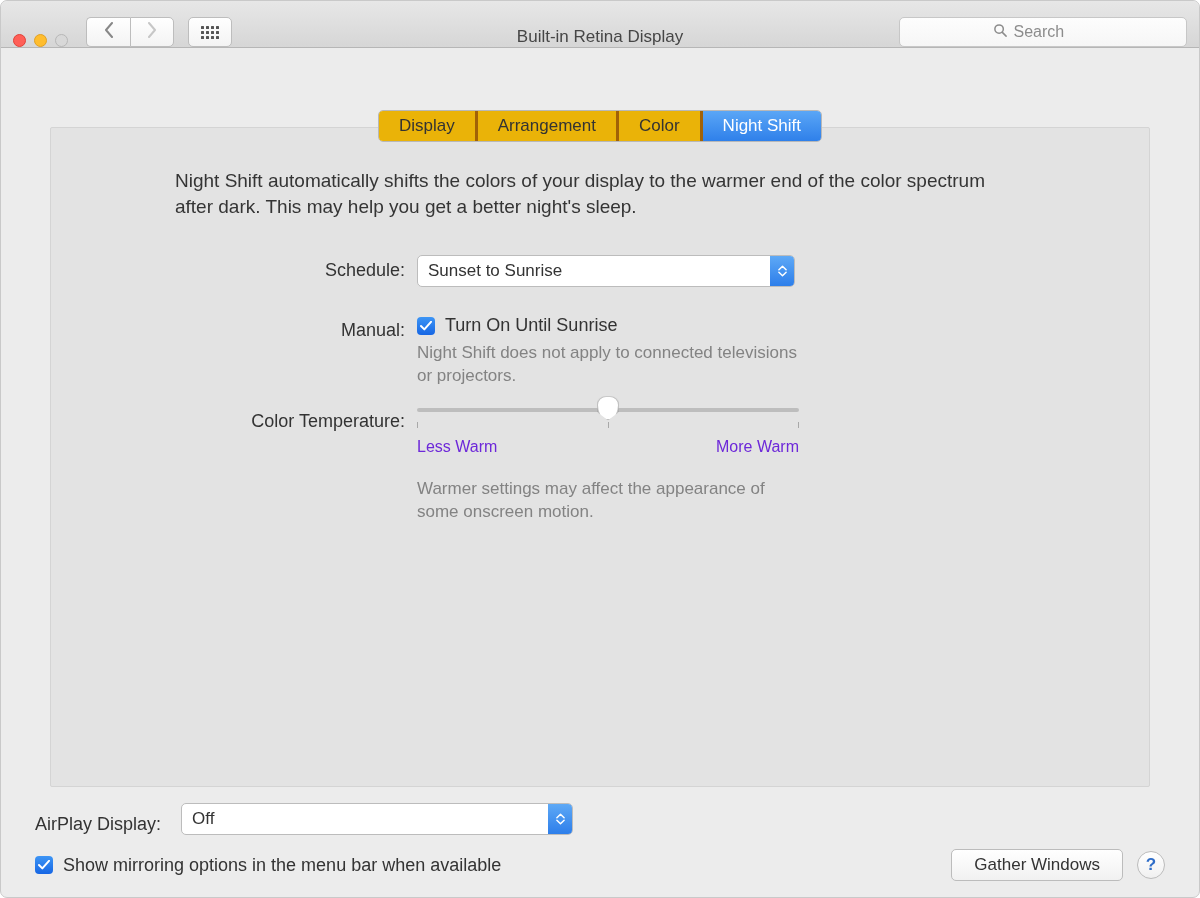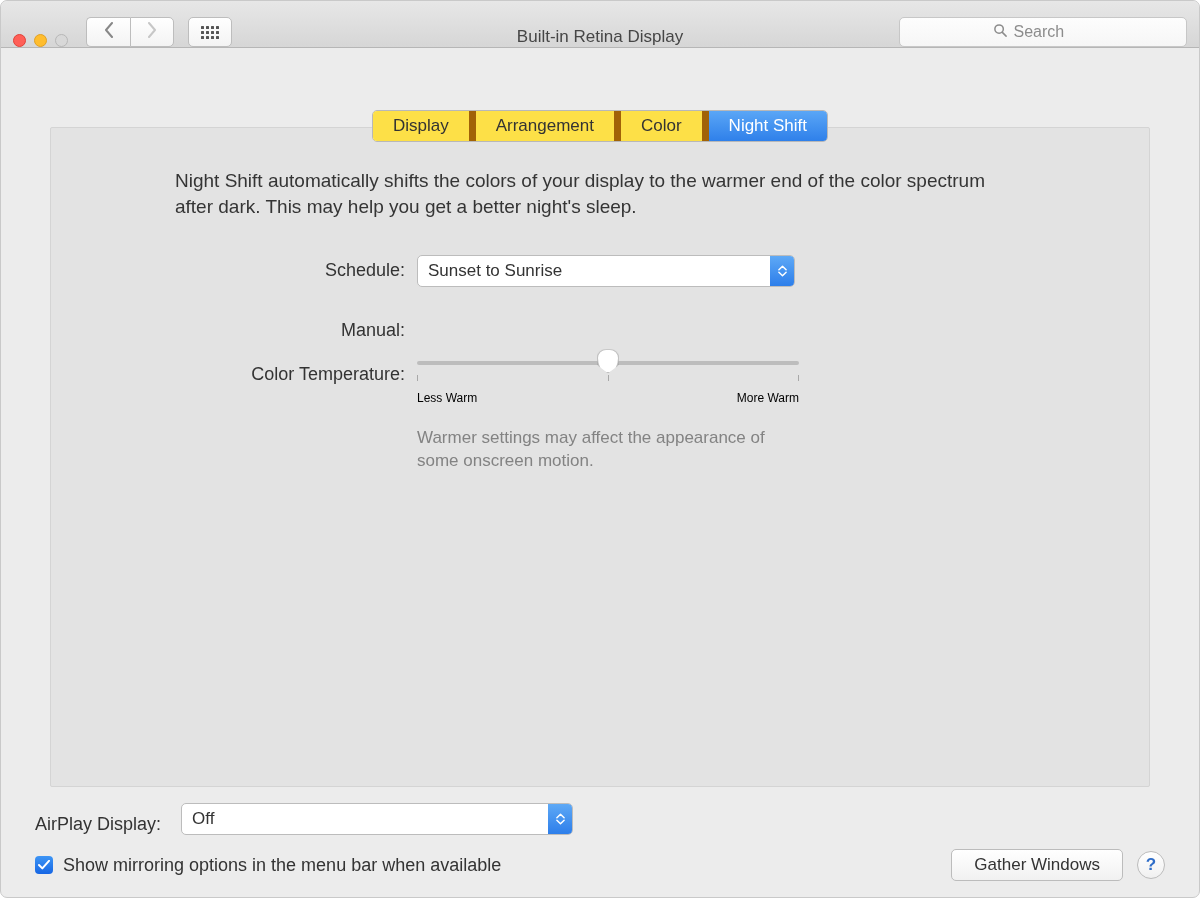--- a/index.html
+++ b/index.html
@@ -73,22 +73,22 @@
 .searchinput::placeholder { color: #8c8c8c; }
 
 .content { flex: 1; position: relative; padding: 0 12px 16px 12px; display: flex; flex-direction: column; }
 
 .segwrap { display: flex; justify-content: center; margin-top: 62px; position: relative; z-index: 2; }
 .seg {
   display: inline-flex; border: 1px solid #b8b8b8; border-radius: 5px;
   overflow: hidden; background: #fff;
 }
 .seg button {
-  border: none; background: #fde047; height: 30px; padding: 0 20px;
-  font-size: 17px; color: #333; border-right: 7px solid #a16207;
+  border: none; background: #eab308; height: 30px; padding: 0 20px;
+  font-size: 17px; color: #333; border-right: 3px solid #a16207;
 }
 .seg button:last-child { border-right: none; }
 .seg button.active {
   background: linear-gradient(#5aa6f6, #2f80ea);
   color: #fff;
 }
 
 .panel {
   margin: -15px 37px 0 37px;
   border: 1px solid #d4d4d4;
@@ -133,21 +133,21 @@
 .ticks { display: flex; justify-content: space-between; margin-top: 10px; }
 .tick { width: 1px; height: 6px; background: #a8a8a8; }
 .knob {
   width: 22px; height: 24px; background: #fff;
   border: 1px solid #bfbfbf; border-top-left-radius: 11px; border-top-right-radius: 11px;
   border-bottom-left-radius: 11px 18px; border-bottom-right-radius: 11px 18px;
   box-shadow: 0 1px 2px rgba(0,0,0,0.25);
   position: absolute; top: -10px; left: calc(50% - 11px);
   clip-path: polygon(0 0, 100% 0, 100% 66%, 50% 100%, 0 66%);
 }
-.sliderlabels { display: flex; justify-content: space-between; margin-top: 10px; font-size: 12px; color: #000000; }
+.sliderlabels { display: flex; justify-content: space-between; margin-top: 10px; font-size: 16px; color: #6d28d9; }
 
 .bottombar { padding: 16px 22px 0 22px; display: flex; flex-direction: column; gap: 14px; }
 .aprow { display: flex; align-items: flex-end; gap: 20px; font-size: 18px; color: #333; }
 .aprow .popup { width: 392px; }
 
 .brow { display: flex; align-items: center; justify-content: space-between; gap: 20px; }
 .btn {
   height: 32px; padding: 0 22px;
   background: linear-gradient(#ffffff,#f1f1f1);
   border: 1px solid #bcbcbc; border-radius: 5px;
@@ -243,20 +243,31 @@
                 <svg class="arrsvg" viewBox="0 0 10 6">
                     <path d="M1 1 L5 5 L9 1" stroke="#fff" stroke-width="1.6" fill="none" stroke-linecap="round" stroke-linejoin="round"></path>
                   </svg>
               </div>
             </div>
           </div>
         </div>
 
         <div class="row" style="margin-top:28px;">
           <div class="lab">Manual:</div>
+          <div class="val">
+            <div class="chkrow">
+              <div class="chkbox">
+                <svg viewBox="0 0 14 12">
+                    <path d="M1 6 L5 10 L13 1" stroke="#fff" stroke-width="2.4" fill="none" stroke-linecap="round" stroke-linejoin="round"></path>
+                  </svg>
+              </div>
+              <span>Turn On Until Sunrise</span>
+            </div>
+            <div class="hint">Night Shift does not apply to connected televisions or projectors.</div>
+          </div>
         </div>
 
         <div class="row" style="margin-top:18px;">
           <div class="lab">Color Temperature:</div>
           <div class="val">
             <div class="sliderwrap">
               <div class="track"></div>
               <div class="knob"></div>
               <div class="ticks">
                 <div class="tick"></div>

